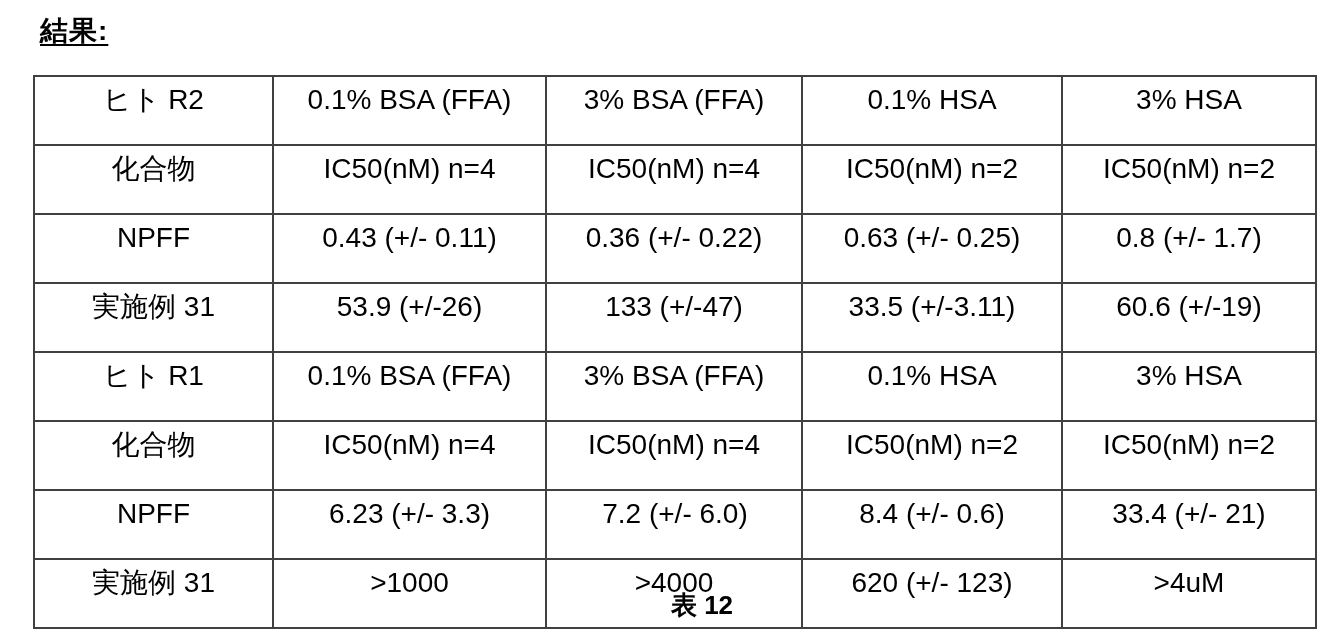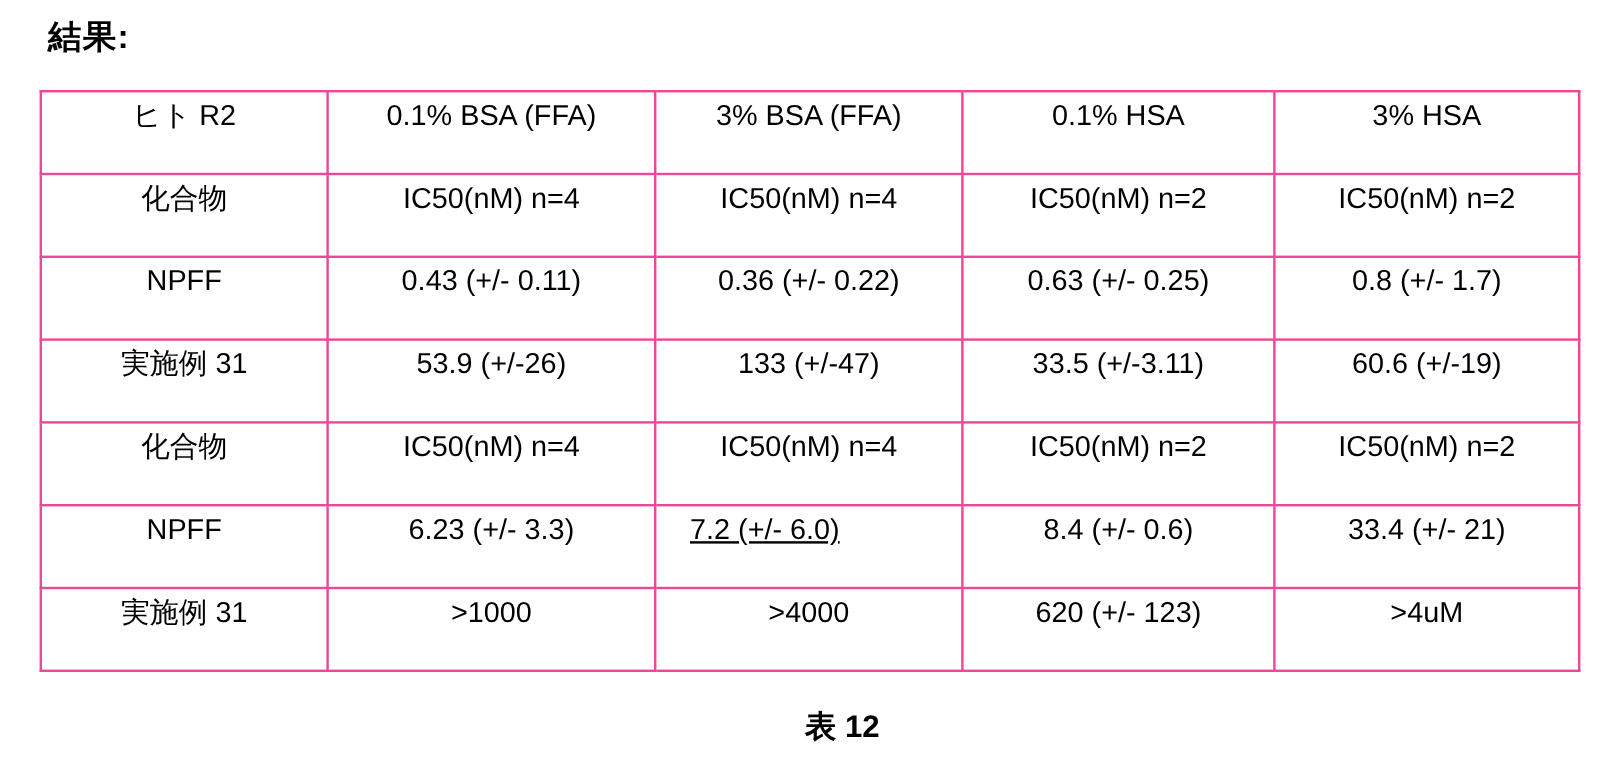--- a/index.html
+++ b/index.html
@@ -15,48 +15,48 @@
     font-family: "Liberation Sans", "DejaVu Sans", sans-serif;
     color: #000000;
     overflow: hidden;
   }
   .heading {
     position: absolute;
     left: 40px;
     top: 12px;
     font-size: 28px;
     font-weight: bold;
+    text-decoration: underline;
     text-underline-offset: 4px;
     text-decoration-thickness: 2px;
     letter-spacing: 1px;
     text-align: right;
   }
   .data-table {
     position: absolute;
     left: 33px;
     top: 75px;
     width: 1282px;
     border-collapse: collapse;
     table-layout: fixed;
   }
   .data-table td {
-    border: 2px solid #ec4899;
+    border: 2px solid #404040;
     height: 61px;
     vertical-align: top;
     text-align: center;
     padding: 6px 4px 0 4px;
-    font-size: 24px;
+    font-size: 28px;
     line-height: 1.2;
     overflow: hidden;
     white-space: nowrap;
   }
   .data-table td.align-left {
-    text-align: left;
-    padding-left: 28px;
-    text-decoration: underline;
+    text-align: center;
+    padding-left: 6px;
   }
   .caption {
     position: absolute;
     left: 33px;
     top: 588px;
     width: 1282px;
     text-align: center;
     font-size: 26px;
     font-weight: bold;
     margin-left: 28px;
@@ -100,20 +100,27 @@
         <td>0.8 (+/- 1.7)</td>
       </tr>
       <tr>
         <td>実施例 31</td>
         <td>53.9 (+/-26)</td>
         <td>133 (+/-47)</td>
         <td>33.5 (+/-3.11)</td>
         <td>60.6 (+/-19)</td>
       </tr>
       <tr>
+        <td>ヒト R1</td>
+        <td>0.1% BSA (FFA)</td>
+        <td>3% BSA (FFA)</td>
+        <td>0.1% HSA</td>
+        <td>3% HSA</td>
+      </tr>
+      <tr>
         <td>化合物</td>
         <td>IC50(nM) n=4</td>
         <td>IC50(nM) n=4</td>
         <td>IC50(nM) n=2</td>
         <td>IC50(nM) n=2</td>
       </tr>
       <tr>
         <td>NPFF</td>
         <td>6.23 (+/- 3.3)</td>
         <td class="align-left">7.2 (+/- 6.0)</td>

